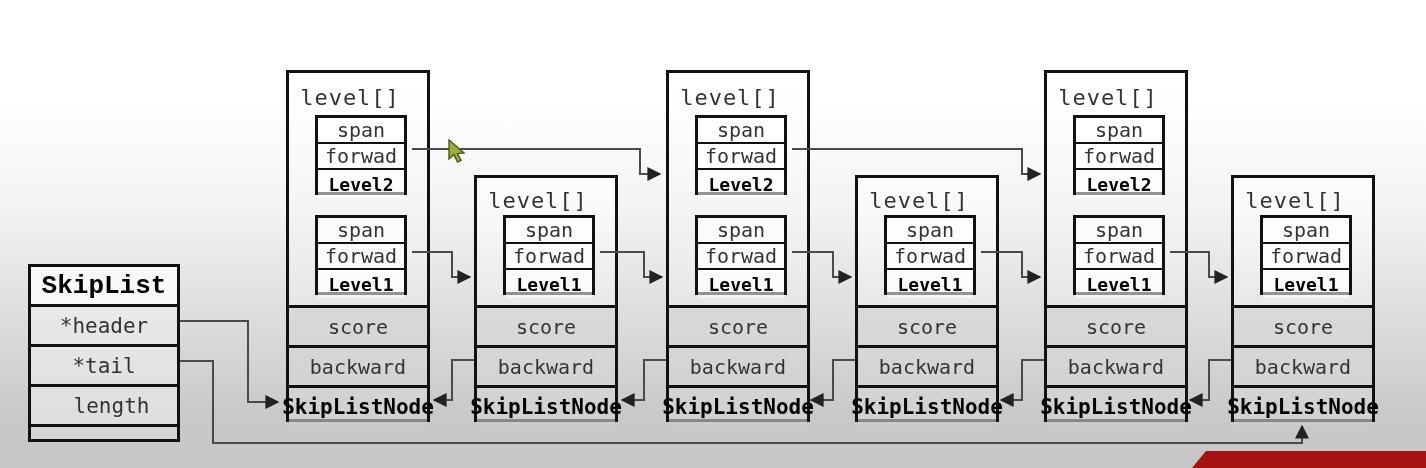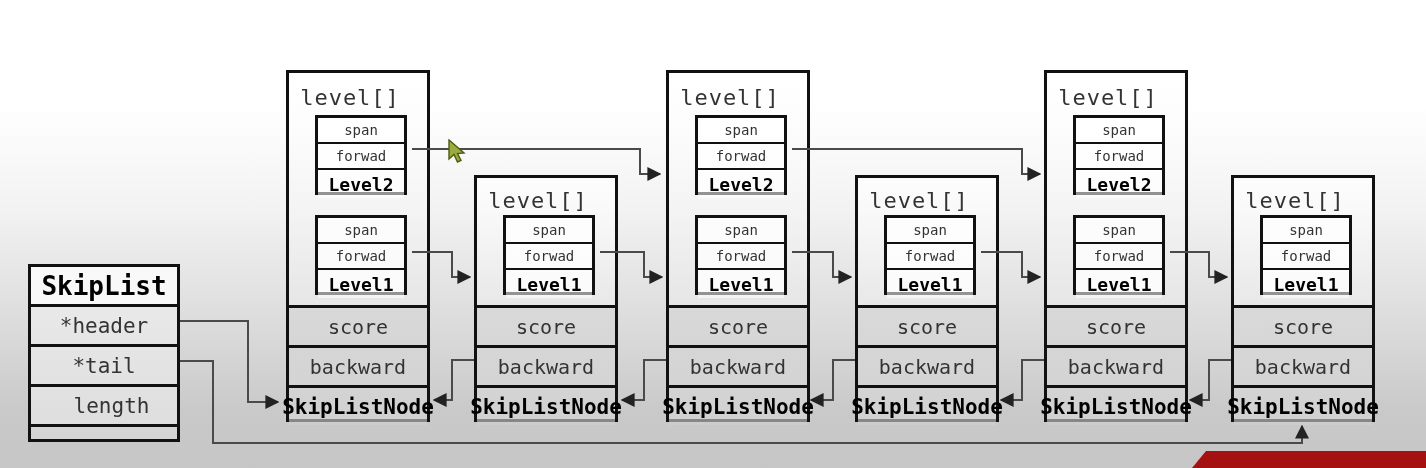--- a/index.html
+++ b/index.html
@@ -37,21 +37,21 @@
     border: 3px solid #111;
     background: rgba(255,255,255,0.55);
   }
   .lrow {
     position: absolute;
     left: 0; right: 0;
     box-sizing: border-box;
     display: flex;
     align-items: center;
     justify-content: center;
-    font-size: 14px;
+    font-size: 20px;
     color: #333;
     background: rgba(255,255,255,0.55);
     border-bottom: 2px solid #111;
     white-space: nowrap;
   }
   .lrow.last { border-bottom: none; font-weight: bold; color: #000; font-size: 18px; }
 
   
   .brow {
     position: absolute;
@@ -119,21 +119,21 @@
     top: 3px;
     white-space: nowrap;
   }
 </style>
 </head>
 <body>
 
 <div id="canvas">
 
   <div class="slbox" style="left:28px; top:264px; width:152px; height:178px;">
-    <div class="slrow head" style="top:0; height:40px;">SkipList</div>
+    <div class="slrow head" style="top:0; height:40px;font-family:Liberation Mono, monospace;">SkipList</div>
     <div class="slrow" style="top:80px; height:40px;">*tail</div>
     <div class="slrow" style="top:40px; height:40px;">*header</div>
     <div class="slrow" style="top:120px; height:40px;padding-left:15px;">length</div>
   </div>
 
   <div class="node" style="left:286px; top:70px; width:144px; height:352px;">
     <div class="node-title" style="top:12px;">level[]</div>
 
     <div class="levelgrp" style="left:26px; top:42px; width:92px; height:80px;">
       <div class="lrow" style="top:0; height:26px;">span</div>

